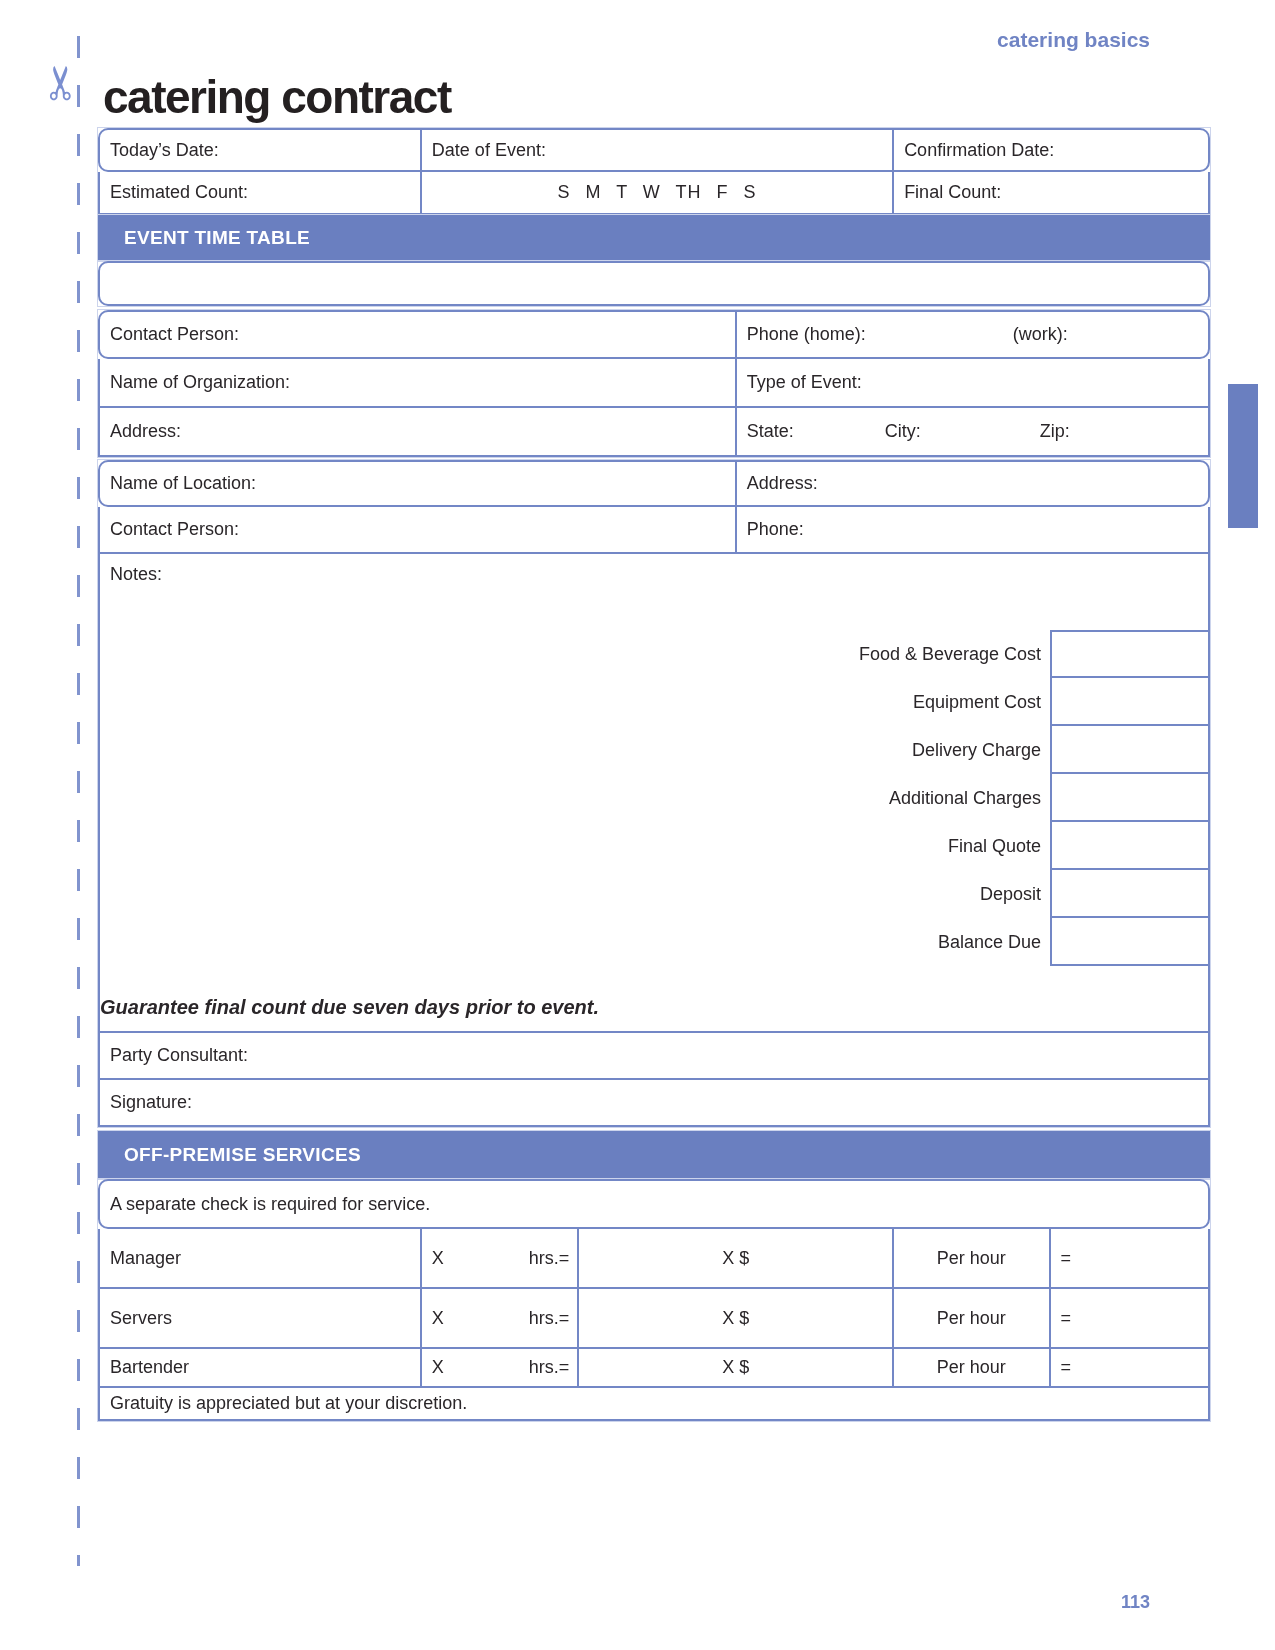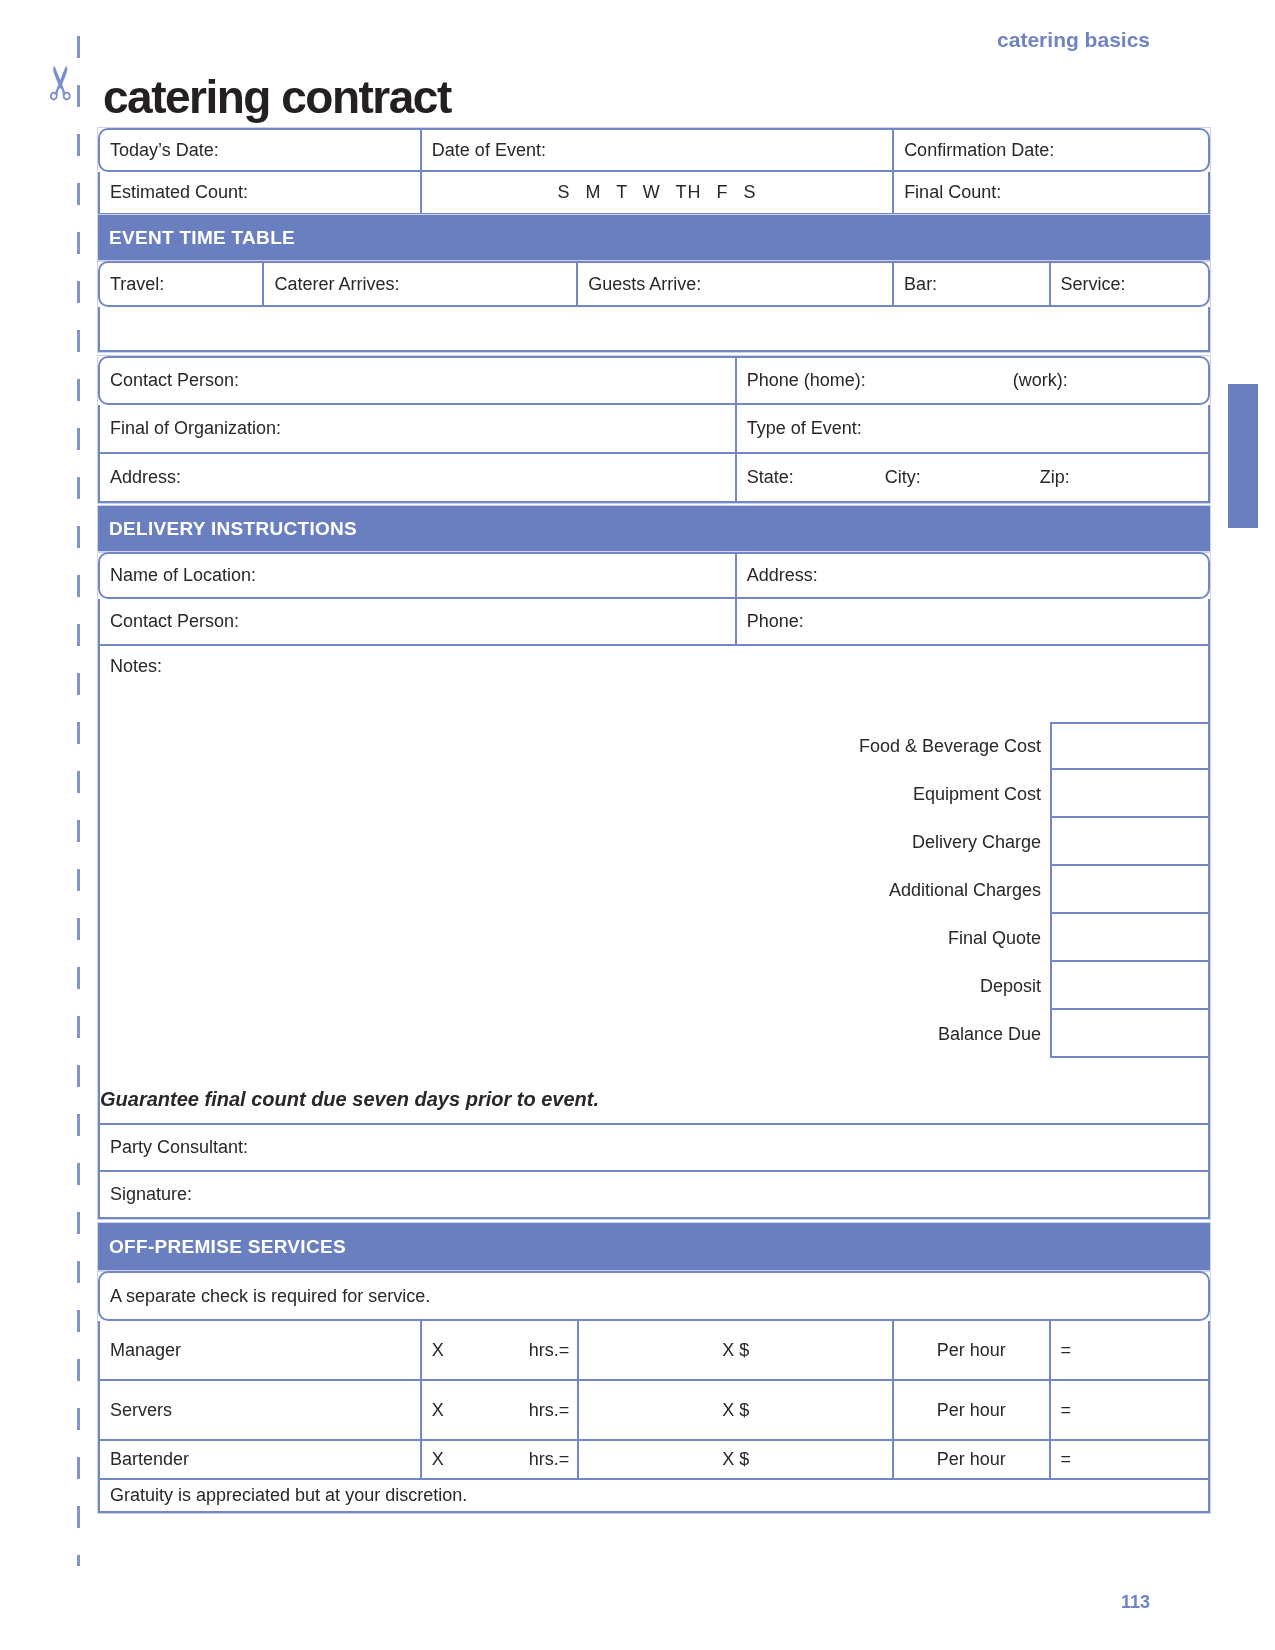--- a/index.html
+++ b/index.html
@@ -32,21 +32,21 @@
   .form{position:absolute;left:98px;top:128px;width:1112px;font-size:18px;}
   .sec{box-shadow:0 0 0 1px #ccd4ec;}
   .row{display:flex;border:2px solid var(--line);border-top:0;background:#fff;box-sizing:border-box;}
   .sec .row:first-child{border-top:2px solid var(--line);border-radius:10px;}
   .cell{display:flex;align-items:center;padding-left:10px;box-sizing:border-box;position:relative;}
   .cell + .cell{border-left:2px solid var(--line);}
   .cell.center{justify-content:center;padding-left:0;}
   .cell.nopad{padding-left:0;}
   .hrow{
     height:46px;background:var(--blue);color:#fff;display:flex;align-items:center;
-    padding-left:11px;font-weight:bold;font-size:19px;letter-spacing:.3px;
+    padding-left:26px;font-weight:bold;font-size:19px;letter-spacing:.3px;
     box-sizing:border-box;box-shadow:0 0 0 1px #ccd4ec;
   }
   .days{word-spacing:9px;letter-spacing:1px;}
   .abs{position:absolute;top:0;bottom:0;display:flex;align-items:center;}
   .notes-cell{width:100%;align-items:flex-start;padding-top:10px;}
   .costs{position:absolute;top:76px;left:0;right:-2px;}
   .cost-row{display:flex;align-items:stretch;height:48px;}
   .cost-label{flex:1;display:flex;align-items:center;justify-content:flex-end;padding-right:9px;}
   .cost-box{width:160px;background:#fff;border:2px solid var(--line);box-sizing:border-box;}
   .cost-row + .cost-row .cost-box{border-top:0;}
@@ -83,61 +83,51 @@
         <div class="cell" style="width:321px">Estimated Count:</div>
         <div class="cell center days" style="width:474px">S M T W TH F S</div>
         <div class="cell" style="width:317px">Final Count:</div>
       </div>
     </div>
 
     <div class="hrow">
       <span>EVENT TIME TABLE</span>
     </div>
     <div class="sec">
-      <div class="row" style="height:46px">
-        <div class="cell" style="width:163px">Travel:</div>
-        <div class="cell" style="width:315px">Caterer Arrives:</div>
-        <div class="cell" style="width:317px">Guests Arrive:</div>
-        <div class="cell" style="width:157px">Bar:</div>
-        <div class="cell" style="width:160px">Service:</div>
-      </div>
       <div class="row" style="height:45px">
         <div class="cell" style="width:100%"></div>
       </div>
     </div>
 
     <div class="gap4"></div>
 
     <div class="sec">
       <div class="row" style="height:49px">
         <div class="cell" style="width:637px">Contact Person:</div>
         <div class="cell" style="width:475px">
           <span>Phone (home):</span>
           <span class="abs" style="left:276px">(work):</span>
         </div>
       </div>
       <div class="row" style="height:49px">
-        <div class="cell" style="width:637px">Final of Organization:</div>
+        <div class="cell" style="width:637px">Name of Organization:</div>
         <div class="cell" style="width:475px">Type of Event:</div>
       </div>
       <div class="row" style="height:49px">
         <div class="cell" style="width:637px">Address:</div>
         <div class="cell nopad" style="width:475px">
           <span class="abs" style="left:10px">State:</span>
           <span class="abs" style="left:148px">City:</span>
           <span class="abs" style="left:303px">Zip:</span>
         </div>
       </div>
     </div>
 
     <div class="gap3"></div>
 
-    <div class="hrow">
-      <span>DELIVERY INSTRUCTIONS</span>
-    </div>
     <div class="sec">
       <div class="row" style="height:47px">
         <div class="cell" style="width:637px">Name of Location:</div>
         <div class="cell" style="width:475px">Address:</div>
       </div>
       <div class="row" style="height:47px">
         <div class="cell" style="width:637px">Contact Person:</div>
         <div class="cell" style="width:475px">Phone:</div>
       </div>
 

